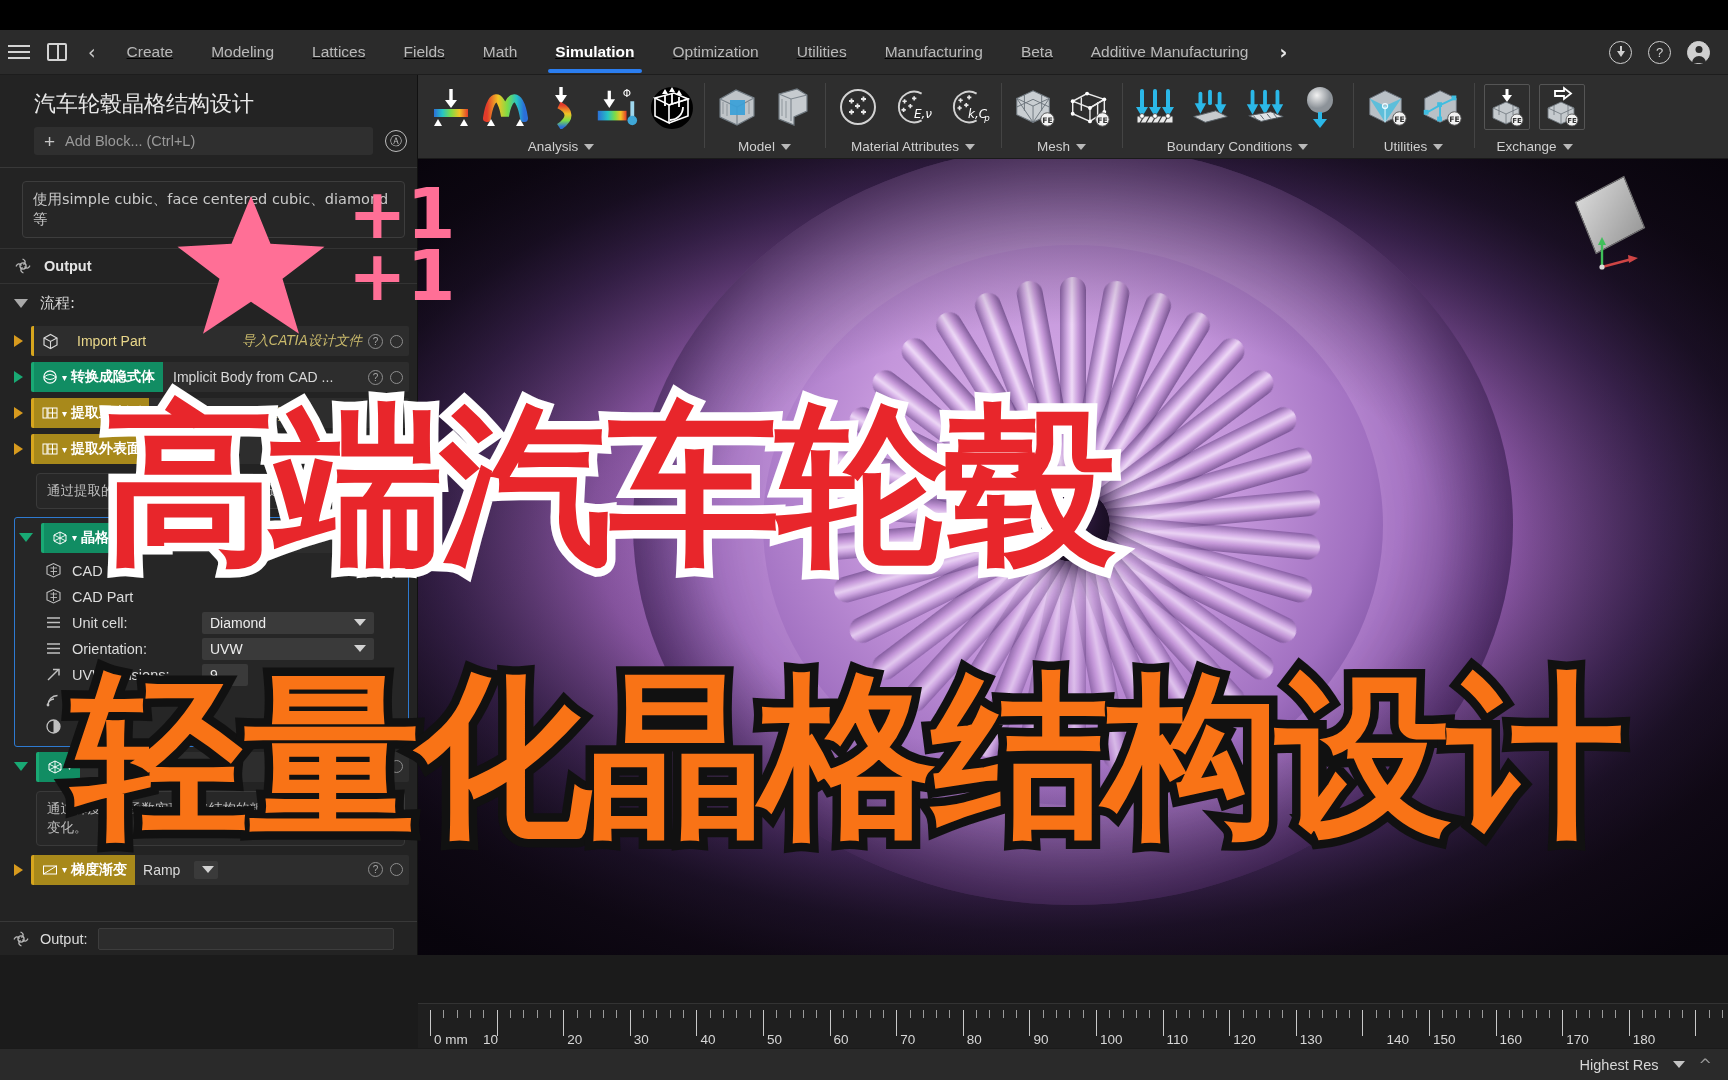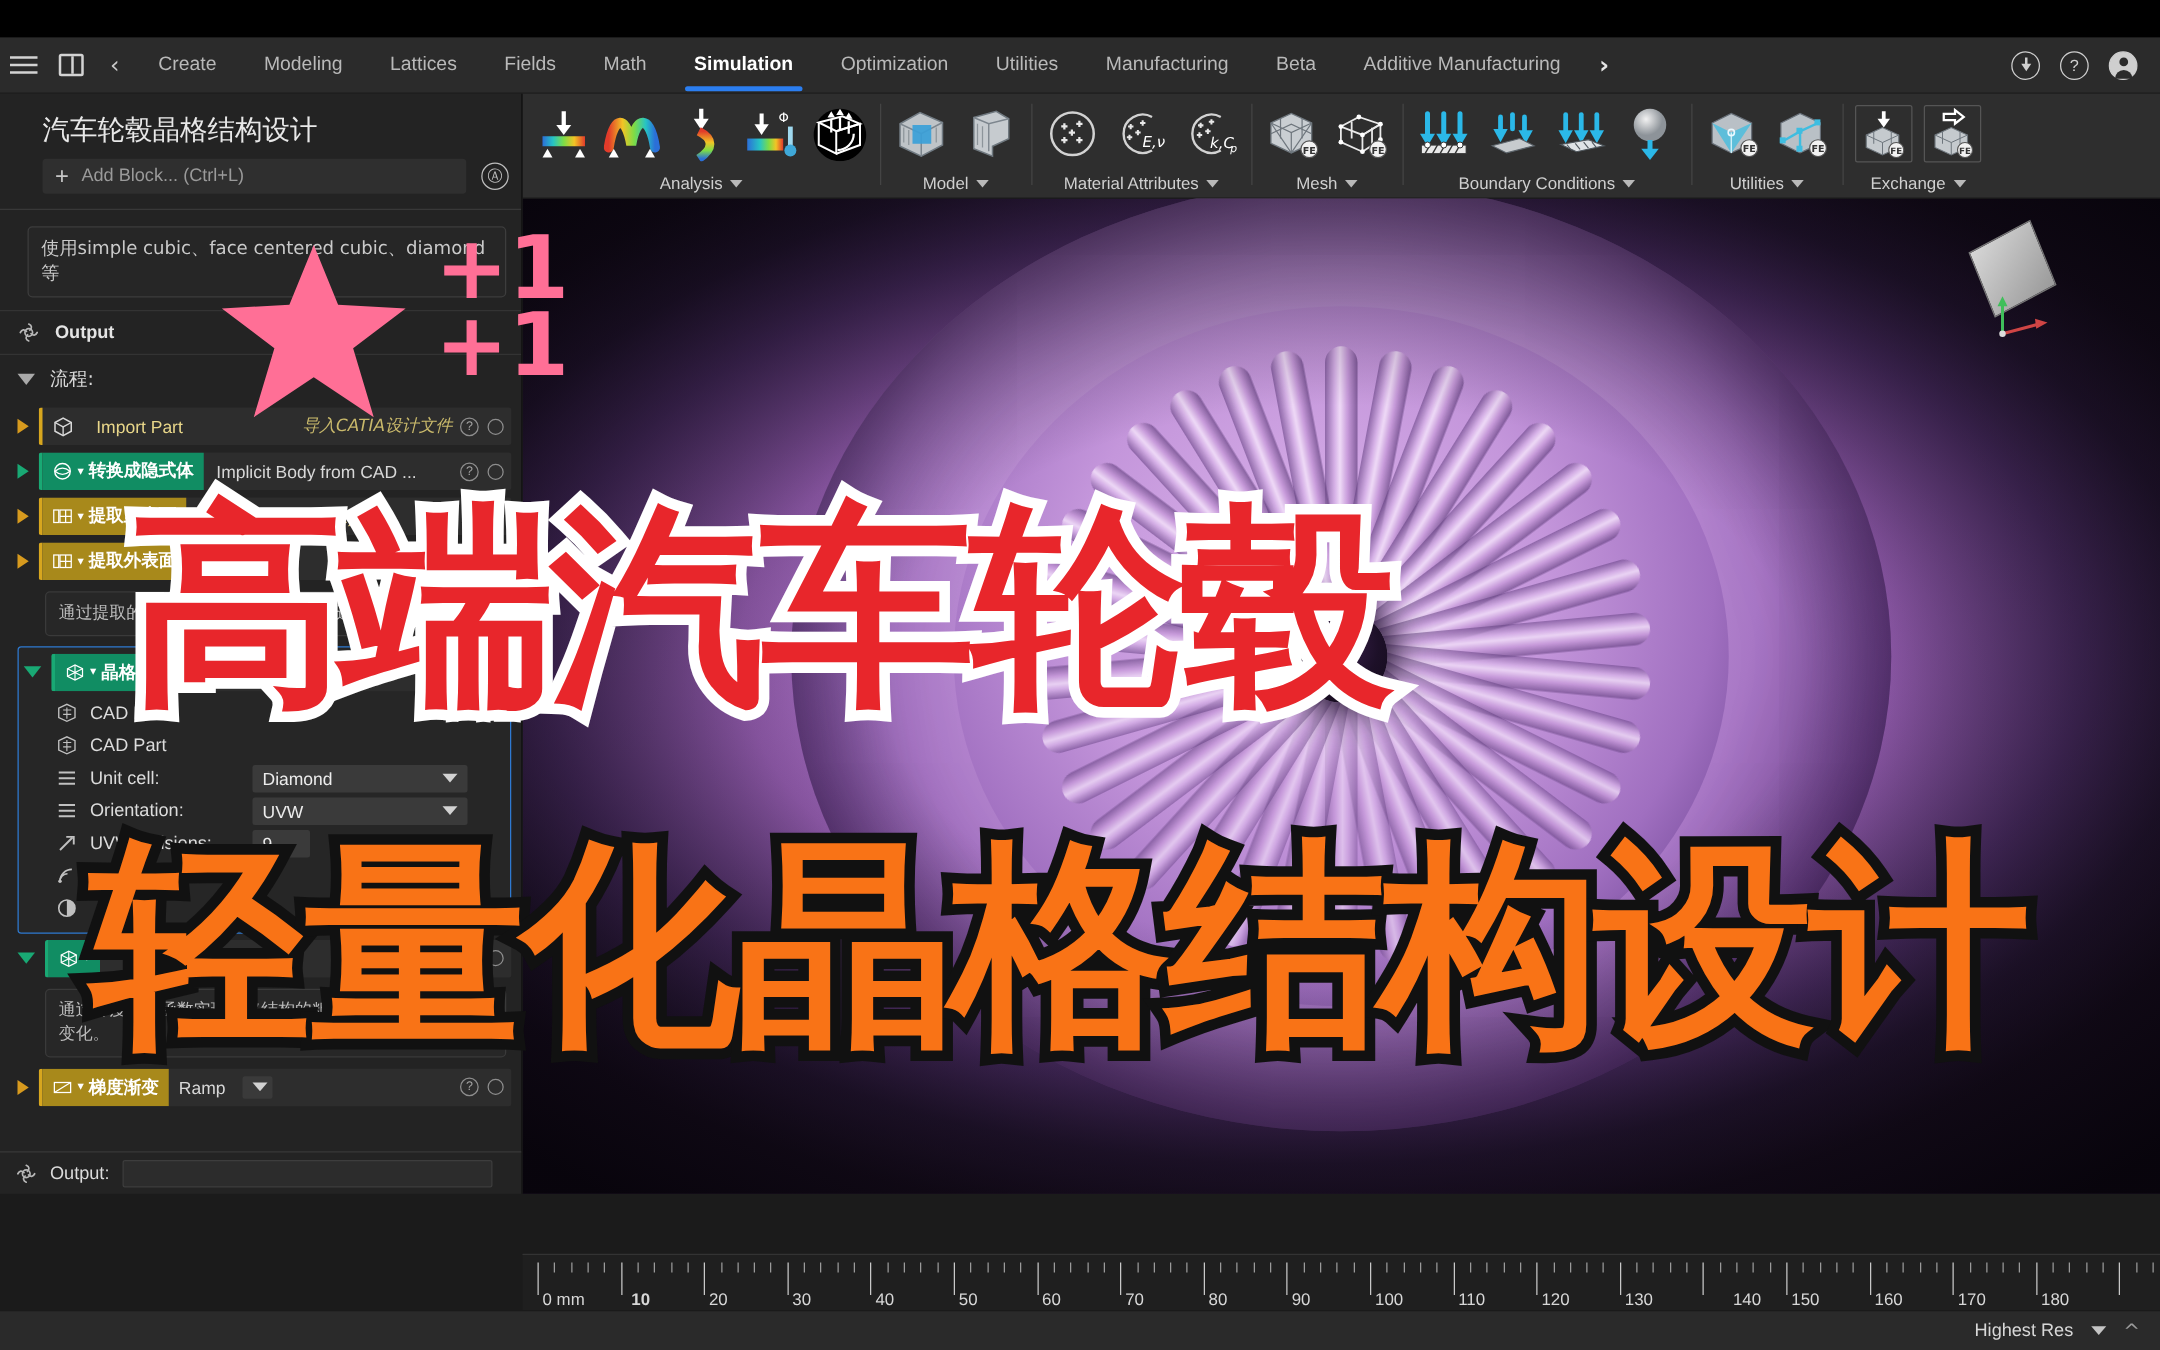--- a/index.html
+++ b/index.html
@@ -44,21 +44,21 @@
     position: relative;
   }
   .panel-ico::after {
     content: ""; position: absolute; left: 50%; top: 0; bottom: 0;
     width: 2px; background: #d3d3d3;
   }
   .chev {
     font-size: 19px; color: #c9c9c9; padding: 0 12px; cursor: pointer;
     font-family: "DejaVu Sans", sans-serif;
   }
-  .tabs { display: flex; align-items: center; height: 45px; }
+  .tabs { display: flex; align-items: center; height: 45px; text-decoration: underline; }
   .tab {
     position: relative; height: 45px; display: flex; align-items: center;
     padding: 0 19px; font-size: 15.5px; color: #b9b9b9; cursor: pointer;
     white-space: nowrap;
   }
   .tab.active { color: #ffffff; font-weight: bold; }
   .tab.active::after {
     content: ""; position: absolute; left: 12px; right: 12px; bottom: 2px;
     height: 3.5px; background: #2b7ef0; border-radius: 2px;
   }
@@ -1137,21 +1137,21 @@
 
   <div class="ruler">
     <div class="tickwrap" id="tickwrap">
         <div class="tick major" style="left: 12px;"></div>
         <div class="ticklabel" style="left: 16px;">0 mm</div>
         <div class="tick minor" style="left: 25.32px;"></div>
         <div class="tick minor" style="left: 38.64px;"></div>
         <div class="tick minor" style="left: 51.96px;"></div>
         <div class="tick minor" style="left: 65.28px;"></div>
         <div class="tick major" style="left: 78.6px;"></div>
-        <div class="ticklabel" style="left: 87px; font-weight: bold;">10</div>
+        <div class="ticklabel" style="left: 65px;">10</div>
         <div class="tick minor" style="left: 91.92px;"></div>
         <div class="tick minor" style="left: 105.24px;"></div>
         <div class="tick minor" style="left: 118.56px;"></div>
         <div class="tick minor" style="left: 131.88px;"></div>
         <div class="tick major" style="left: 145.2px;"></div>
         <div class="ticklabel" style="left: 149.2px;">20</div>
         <div class="tick minor" style="left: 158.52px;"></div>
         <div class="tick minor" style="left: 171.84px;"></div>
         <div class="tick minor" style="left: 185.16px;"></div>
         <div class="tick minor" style="left: 198.48px;"></div>

